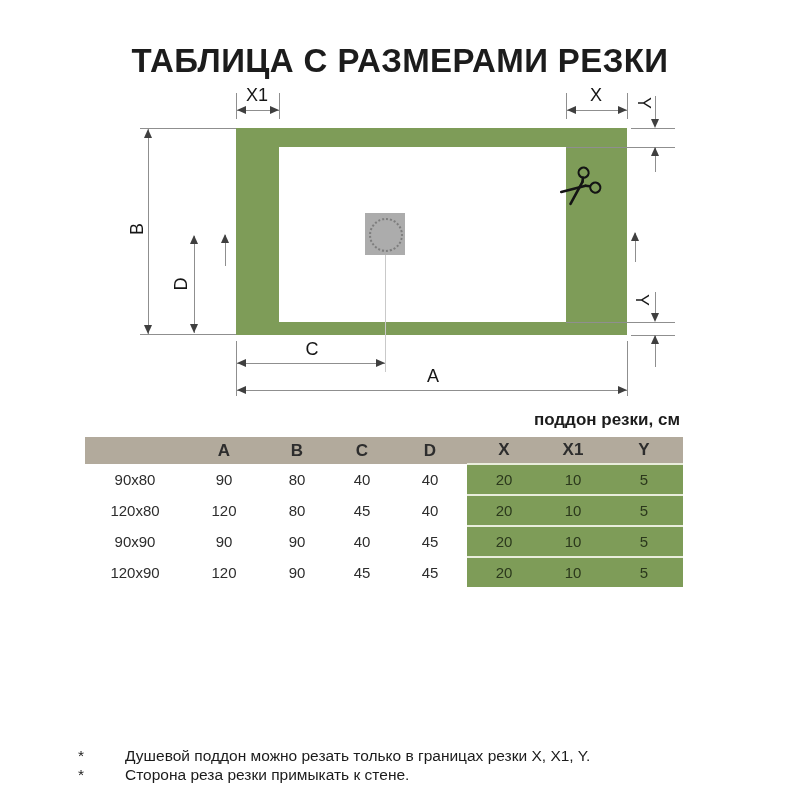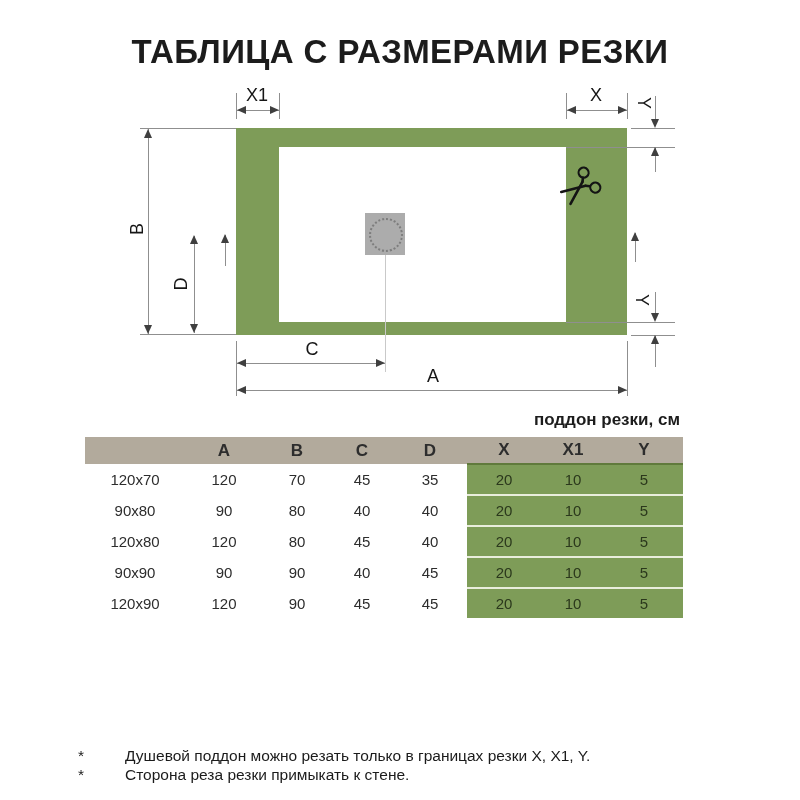--- a/index.html
+++ b/index.html
@@ -1,18 +1,18 @@
 <!DOCTYPE html>
 <html><head>
 <meta charset="utf-8">
 <style>
   html,body{margin:0;padding:0;background:#ffffff;}
   .page{position:relative;width:800px;height:800px;background:#fff;overflow:hidden;
         font-family:"Liberation Sans", sans-serif;}
-  .title{position:absolute;left:0;right:0;top:26px;margin:7px;text-align:center;
+  .title{position:absolute;left:0;right:0;top:26px;margin:16px;text-align:center;
          font-size:33px;font-weight:bold;letter-spacing:.4px;color:#1c1c1c;}
   
   .tray-outer{position:absolute;left:236px;top:128px;width:391px;height:207px;background:#7E9C58;}
   .tray-inner{position:absolute;left:279px;top:147px;width:287px;height:175px;background:#ffffff;}
   
   .drain{position:absolute;left:365px;top:213px;width:40px;height:42px;background:#ACACAC;}
   .drain-circle{position:absolute;left:4px;top:5px;width:30px;height:30px;border:2px dotted #7d7d7d;border-radius:50%;}
   
   .scissors{position:absolute;left:559px;top:166px;width:44px;height:44px;transform:rotate(-38deg);}
   
@@ -166,30 +166,20 @@
         <th>B</th>
         <th>C</th>
         <th>D</th>
         <th>X</th>
         <th>X1</th>
         <th>Y</th>
       </tr>
     </thead>
     <tbody>
         <tr>
-          <td>120x70</td>
-          <td>120</td>
-          <td>70</td>
-          <td>45</td>
-          <td>35</td>
-          <td class="green first">20</td>
-          <td class="green first">10</td>
-          <td class="green first">5</td>
-        </tr>
-        <tr>
           <td>90x80</td>
           <td>90</td>
           <td>80</td>
           <td>40</td>
           <td>40</td>
           <td class="green">20</td>
           <td class="green">10</td>
           <td class="green">5</td>
         </tr>
         <tr>

